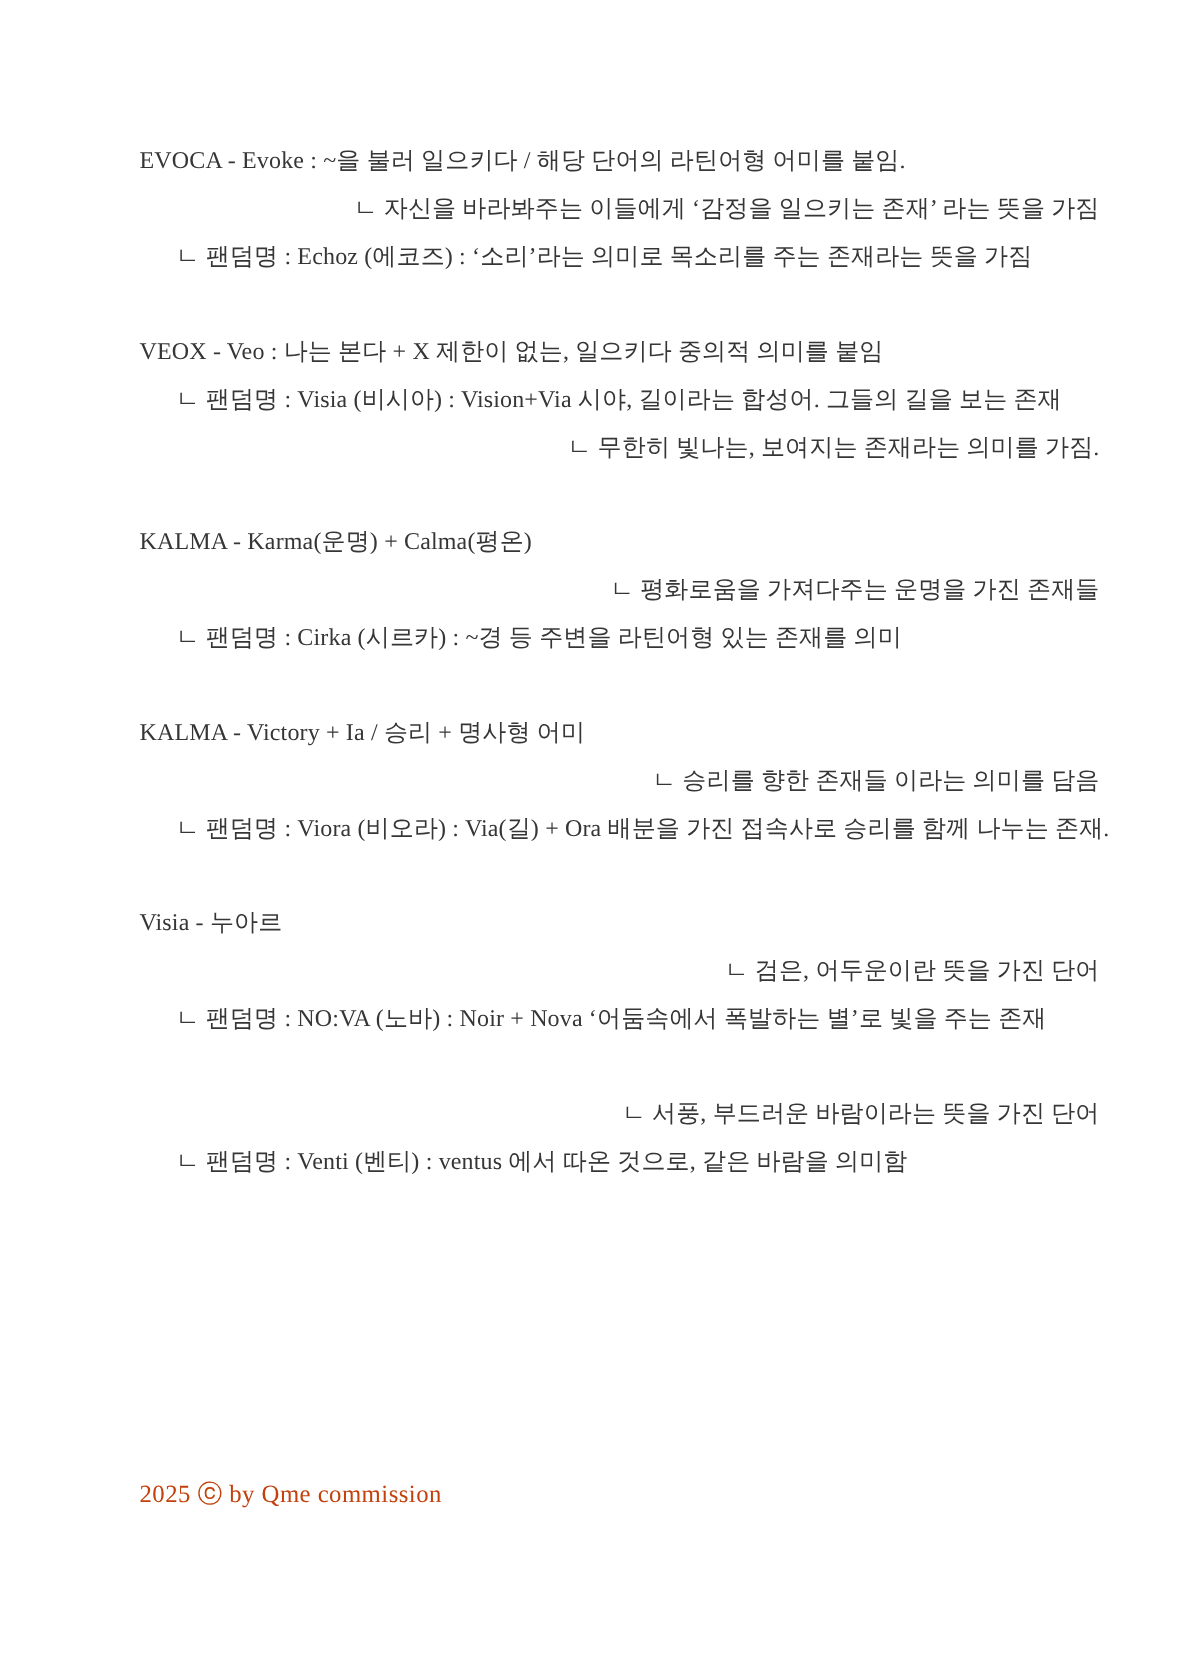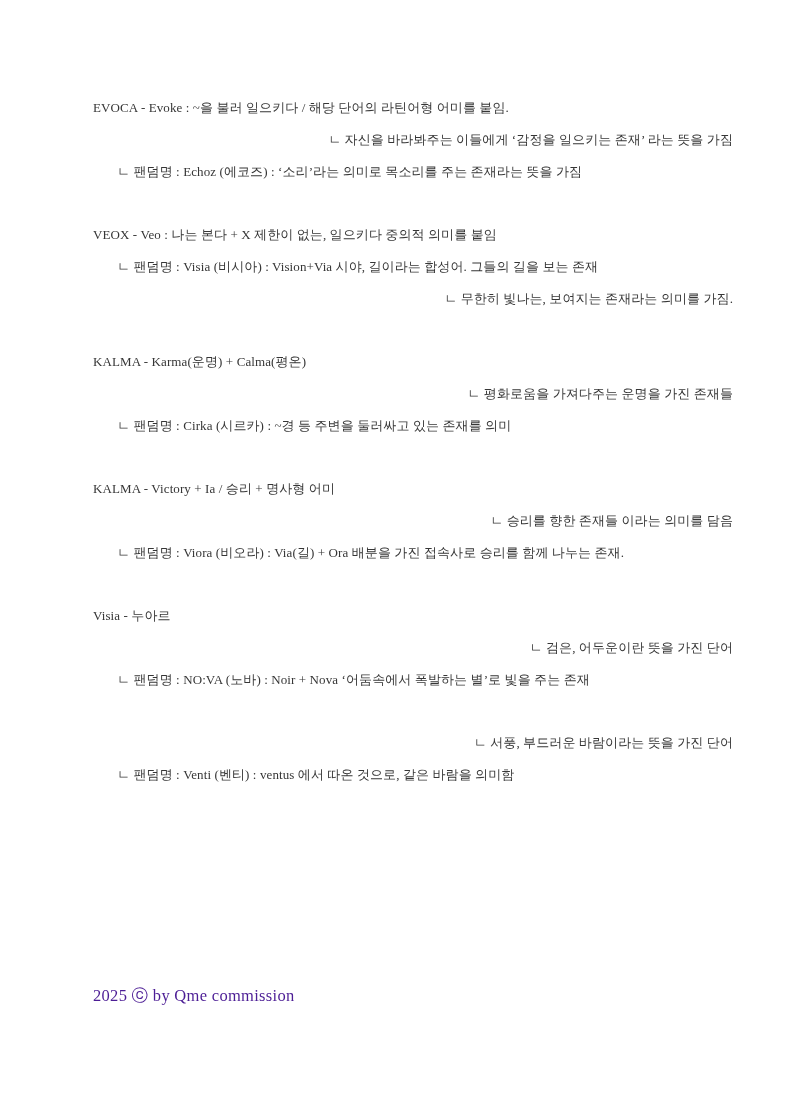--- a/index.html
+++ b/index.html
@@ -18,35 +18,35 @@
   .doc {
     position: absolute;
     top: 92px;
     left: 93px;
     width: 640px;
   }
   .section {
     margin-bottom: 31px;
   }
   .line {
-    font-size: 13px;
+    font-size: 16px;
     line-height: 32px;
     height: 32px;
     white-space: nowrap;
     letter-spacing: 0.1px;
   }
   .indent-0 { padding-left: 0; }
   .indent-1 { padding-left: 10px; text-align: right; }
   .indent-2 { padding-left: 24px; }
   .footer {
     position: absolute;
     left: 93px;
     top: 985px;
     font-size: 16.5px;
-    color: #4c1d95;
+    color: #c2410c;
     letter-spacing: 0.3px;
   }
 </style>
 </head>
 <body>
 
 <div class="doc">
 
   <div class="section">
     <div class="line indent-0">EVOCA - Evoke : ~을 불러 일으키다 / 해당 단어의 라틴어형 어미를 붙임.</div>
@@ -56,21 +56,21 @@
 
   <div class="section">
     <div class="line indent-0">VEOX - Veo : 나는 본다 + X 제한이 없는, 일으키다 중의적 의미를 붙임</div>
     <div class="line indent-2">ㄴ 팬덤명 : Visia (비시아) : Vision+Via 시야, 길이라는 합성어. 그들의 길을 보는 존재</div>
     <div class="line indent-1">ㄴ 무한히 빛나는, 보여지는 존재라는 의미를 가짐.</div>
   </div>
 
   <div class="section">
     <div class="line indent-0">KALMA - Karma(운명) + Calma(평온)</div>
     <div class="line indent-1">ㄴ  평화로움을 가져다주는 운명을 가진 존재들</div>
-    <div class="line indent-2">ㄴ 팬덤명 : Cirka (시르카) : ~경 등 주변을 둘러싸고 있는 존재를 의미</div>
+    <div class="line indent-2">ㄴ 팬덤명 : Cirka (시르카) : ~경 등 주변을 라틴어형 있는 존재를 의미</div>
   </div>
 
   <div class="section">
     <div class="line indent-0">KALMA - Victory + Ia / 승리 + 명사형 어미</div>
     <div class="line indent-1">ㄴ 승리를 향한 존재들 이라는 의미를 담음</div>
     <div class="line indent-2">ㄴ 팬덤명 : Viora (비오라) : Via(길) + Ora 배분을 가진 접속사로 승리를 함께 나누는 존재.</div>
   </div>
 
   <div class="section">
     <div class="line indent-0">Visia - 누아르</div>

